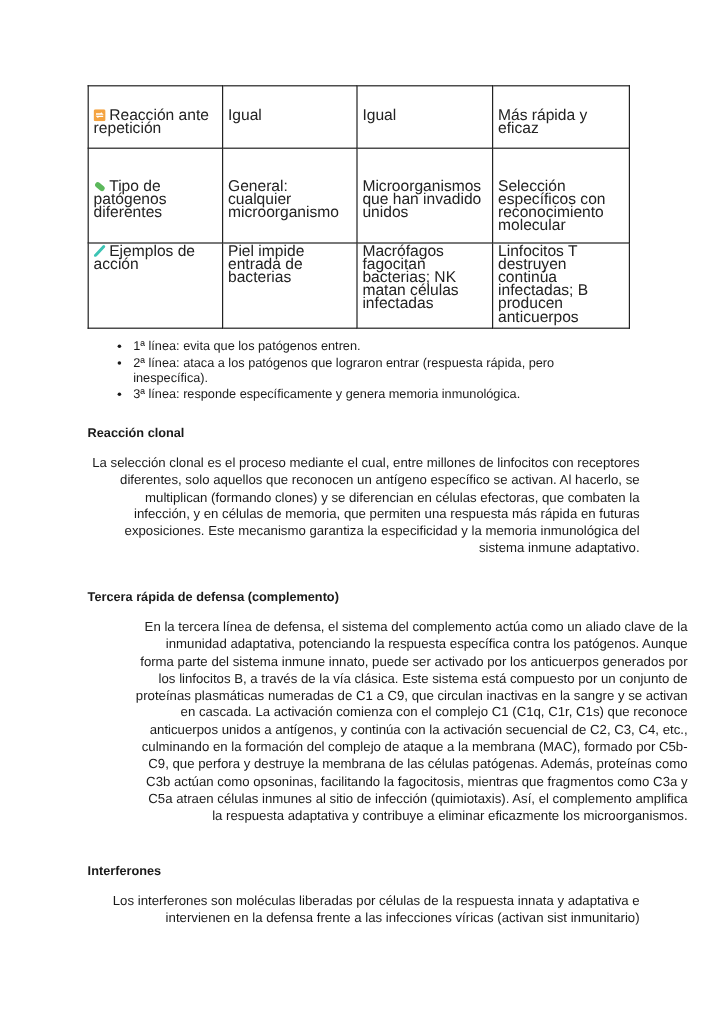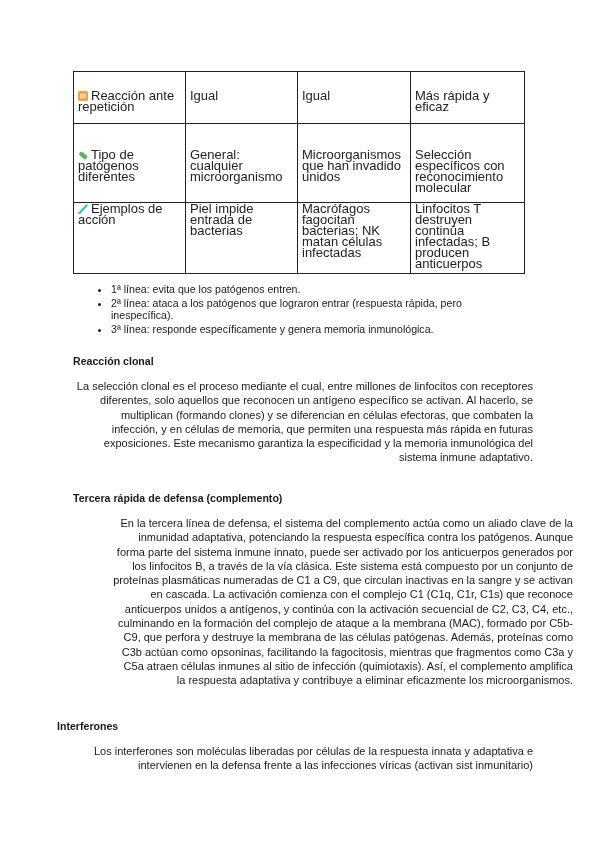--- a/index.html
+++ b/index.html
@@ -14,21 +14,21 @@
     table.cmp tr.r3 td { height: 48px; padding-top: 0; }
     .ico { display: inline-block; width: 10px; height: 10px; vertical-align: -1px; margin-right: 3px; }
     ul.lines { margin: 9px 0 0 0; padding-left: 38px; font-size: 10.6px; line-height: 12.3px; }
     ul.lines li { margin-bottom: 1.5px; }
     h3 { font-size: 10.6px; font-weight: bold; margin: 0; }
     p { font-size: 11px; line-height: 14.3px; margin: 0; text-align: right; }
     .sec1-h { position: absolute; left: 73px; top: 355px; }
     .sec1-p { position: absolute; left: 73px; top: 379px; width: 460px; }
     .sec2-h { position: absolute; left: 73px; top: 492px; }
     .sec2-p { position: absolute; left: 73px; top: 516px; width: 460px; margin-left: 40px; }
-    .sec3-h { position: absolute; left: 57px; top: 720px; }
+    .sec3-h { position: absolute; left: 73px; top: 720px; }
     .sec3-p { position: absolute; left: 73px; top: 744px; width: 460px; }
   </style>
 </head>
 <body>
 
 <div class="page">
   <table class="cmp">
     <colgroup>
         <col style="width:112px">
         <col style="width:112px">

